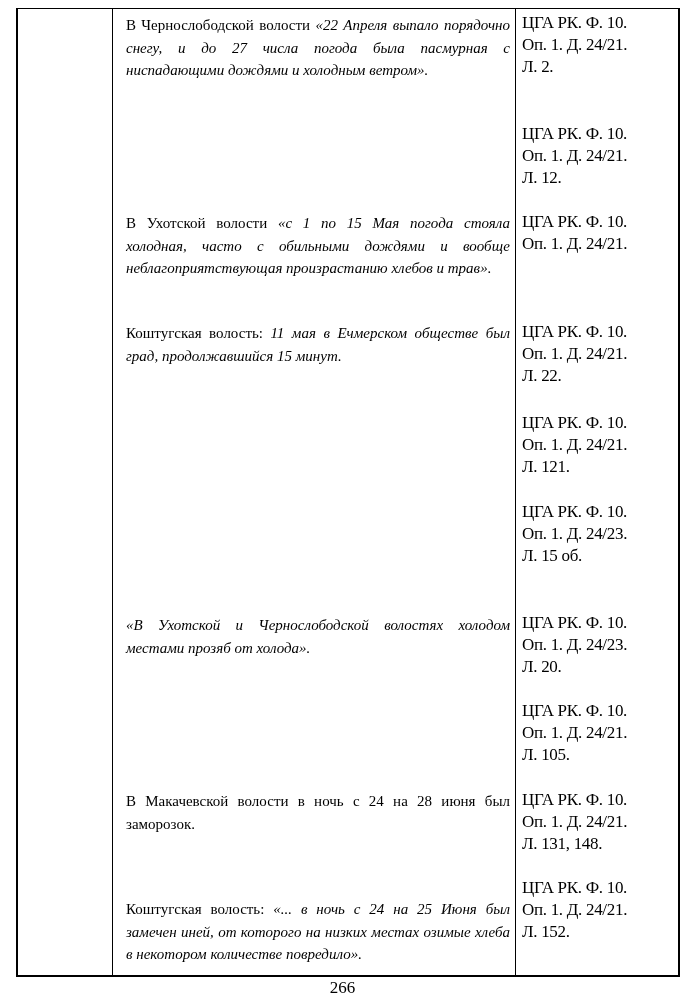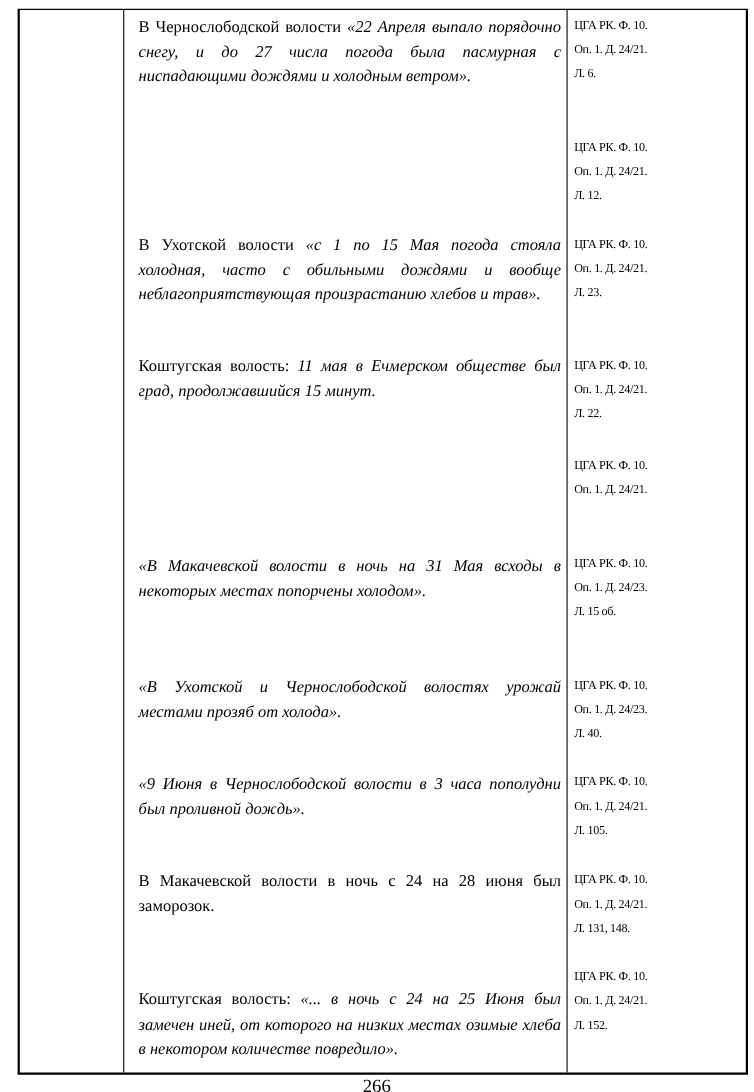--- a/index.html
+++ b/index.html
@@ -9,76 +9,74 @@
            border: 2px solid #000; border-top: 1.5px solid #000; box-sizing: border-box; }
   .col-empty { position: absolute; left: 0; top: 0; width: 95px; height: 100%;
                border-right: 1.5px solid #000; box-sizing: border-box; }
   .col-text { position: absolute; left: 96px; top: 0; width: 402px; height: 100%;
               border-right: 1.5px solid #000; box-sizing: border-box; }
   .col-src { position: absolute; left: 498px; top: 0; width: 166px; height: 100%; }
   .entry { position: absolute; left: 12px; width: 384px; font-size: 15px; line-height: 22.5px;
            text-align: justify; }
   .entry .lead { font-style: normal; }
   .entry .quote { font-style: italic; }
-  .src { position: absolute; left: 6px; width: 150px; font-size: 11px; line-height: 22px;
+  .src { position: absolute; left: 6px; width: 150px; font-size: 17px; line-height: 22px;
          letter-spacing: -0.3px; }
   .page-num { position: absolute; left: 0; width: 685px; top: 978px; text-align: center;
               font-size: 17px; line-height: 20px; }
 </style>
 </head>
 <body>
 
 <div class="table">
   <div class="col-empty"></div>
 
   <div class="col-text">
     <div class="entry" style="top:5px"><span class="lead">В Чернослободской волости </span><span class="quote">«22 Апреля выпало порядочно снегу, и до 27 числа погода была пасмурная с ниспадающими дождями и холодным ветром».</span></div>
     <div class="entry" style="top:203px"><span class="lead">В Ухотской волости </span><span class="quote">«с 1 по 15 Мая погода стояла холодная, часто с обильными дождями и вообще неблагоприятствующая произрастанию хлебов и трав».</span></div>
     <div class="entry" style="top:313px"><span class="lead">Коштугская волость: </span><span class="quote">11 мая в Ечмерском обществе был град, продолжавшийся 15 минут.</span></div>
-    <div class="entry" style="top:495px"><span class="lead"></span><span class="quote">«В Макачевской волости в ночь на 31 Мая всходы в некоторых местах попорчены холодом».</span></div>
-    <div class="entry" style="top:605px"><span class="lead"></span><span class="quote">«В Ухотской и Чернослободской волостях урожай местами прозяб от холода».</span></div>
-    <div class="entry" style="top:693px"><span class="lead"></span><span class="quote">«9 Июня в Чернослободской волости в 3 часа пополудни был проливной дождь».</span></div>
+    <div class="entry" style="top:605px"><span class="lead"></span><span class="quote">«В Ухотской и Чернослободской волостях холодом местами прозяб от холода».</span></div>
     <div class="entry" style="top:781px"><span class="lead">В Макачевской волости в ночь с 24 на 28 июня был заморозок.</span><span class="quote"></span></div>
     <div class="entry" style="top:889px"><span class="lead">Коштугская волость: </span><span class="quote">«... в ночь с 24 на 25 Июня был замечен иней, от которого на низких местах озимые хлеба в некотором количестве повредило».</span></div>
   </div>
 
   <div class="col-src">
     <div class="src" style="top:3px">
       <div>ЦГА РК. Ф. 10.</div>
       <div>Оп. 1. Д. 24/21.</div>
-      <div>Л. 6.</div>
+      <div>Л. 2.</div>
     </div>
     <div class="src" style="top:114px">
       <div>ЦГА РК. Ф. 10.</div>
       <div>Оп. 1. Д. 24/21.</div>
       <div>Л. 12.</div>
     </div>
     <div class="src" style="top:202px">
       <div>ЦГА РК. Ф. 10.</div>
       <div>Оп. 1. Д. 24/21.</div>
-      <div>Л. 23.</div>
     </div>
     <div class="src" style="top:312px">
       <div>ЦГА РК. Ф. 10.</div>
       <div>Оп. 1. Д. 24/21.</div>
       <div>Л. 22.</div>
     </div>
     <div class="src" style="top:403px">
       <div>ЦГА РК. Ф. 10.</div>
       <div>Оп. 1. Д. 24/21.</div>
+      <div>Л. 121.</div>
     </div>
     <div class="src" style="top:492px">
       <div>ЦГА РК. Ф. 10.</div>
       <div>Оп. 1. Д. 24/23.</div>
       <div>Л. 15 об.</div>
     </div>
     <div class="src" style="top:603px">
       <div>ЦГА РК. Ф. 10.</div>
       <div>Оп. 1. Д. 24/23.</div>
-      <div>Л. 40.</div>
+      <div>Л. 20.</div>
     </div>
     <div class="src" style="top:691px">
       <div>ЦГА РК. Ф. 10.</div>
       <div>Оп. 1. Д. 24/21.</div>
       <div>Л. 105.</div>
     </div>
     <div class="src" style="top:780px">
       <div>ЦГА РК. Ф. 10.</div>
       <div>Оп. 1. Д. 24/21.</div>
       <div>Л. 131, 148.</div>

